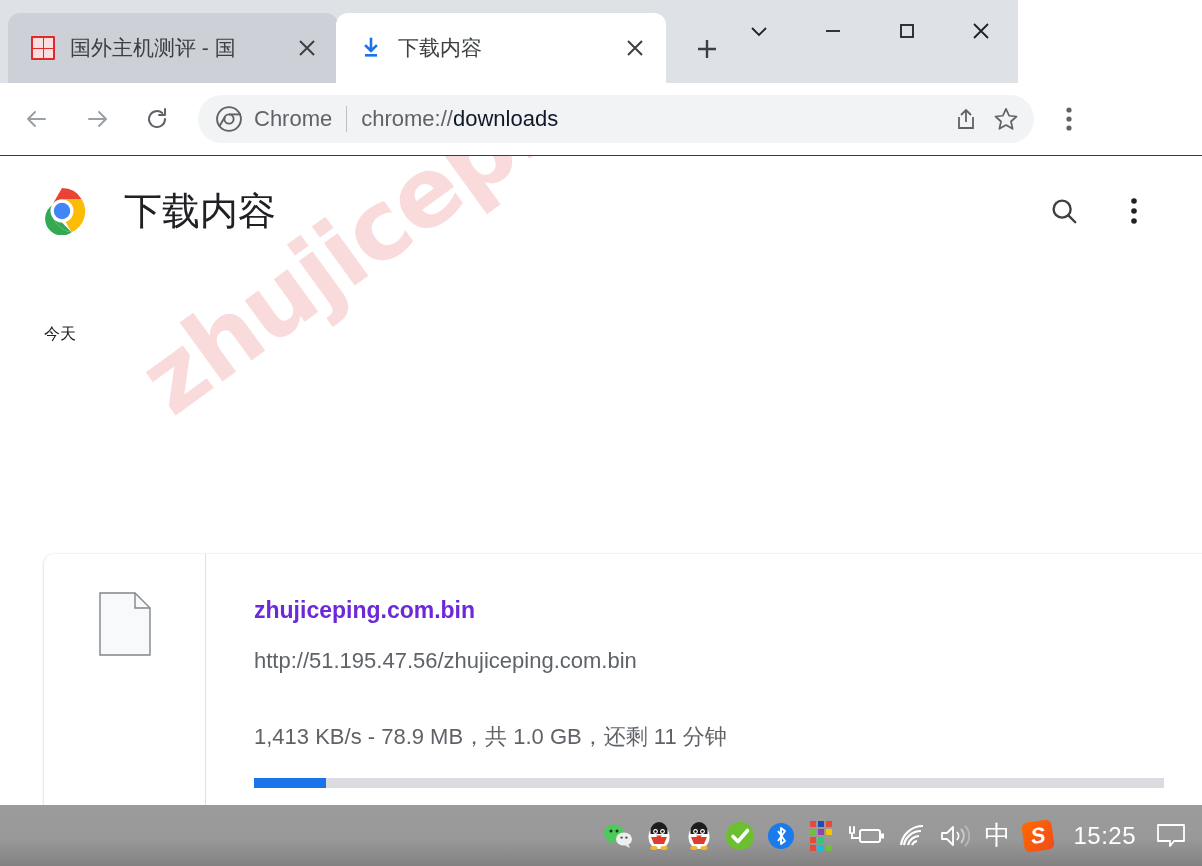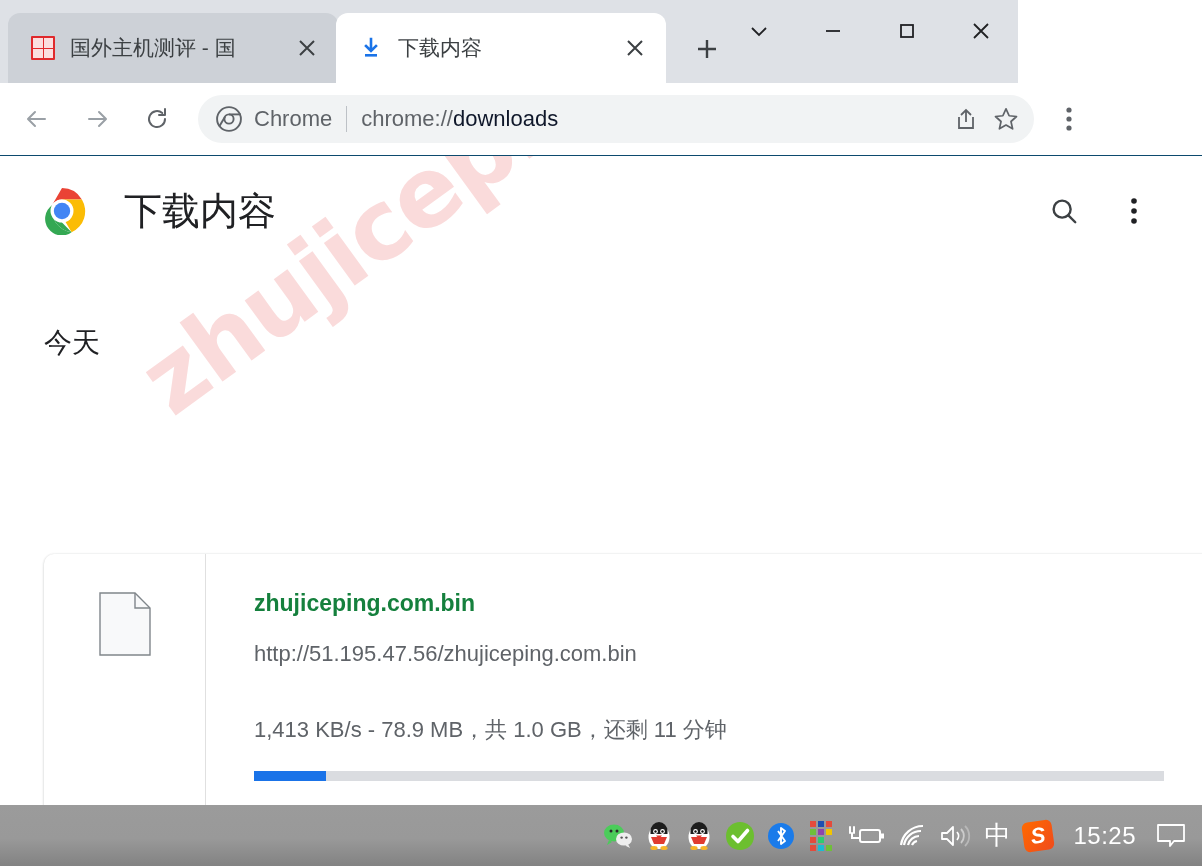--- a/index.html
+++ b/index.html
@@ -102,38 +102,39 @@
   }
   .page-header {
     position: absolute; left: 0; top: 0; width: 1202px; height: 110px;
     display: flex; align-items: center;
   }
   .chrome-logo-big { width: 48px; height: 48px; margin-left: 38px; flex: 0 0 48px; }
   .page-title { font-size: 38px; color: #202124; margin-left: 38px; font-weight: 400; }
   .header-actions { margin-left: auto; display: flex; align-items: center; margin-right: 42px; }
   .hdr-icon { width: 52px; height: 52px; display: flex; align-items: center; justify-content: center; border-radius: 50%; cursor: pointer; margin-left: 18px; }
 
-  .date-group { position: absolute; left: 44px; top: 168px; font-size: 28px; color: #202124; }
+  .date-group { position: absolute; left: 44px; top: 168px; font-size: 16px; color: #202124; }
 
   .dl-card {
     position: absolute; left: 44px; top: 398px; width: 1200px; height: 354px;
     background: #ffffff; border-radius: 10px 0 0 10px;
     box-shadow: 0 1px 3px rgba(60,64,67,.2), 0 0 2px rgba(60,64,67,.12);
     display: flex;
   }
   .dl-iconcell {
     width: 162px; flex: 0 0 162px;
     display: flex; align-items: flex-start; justify-content: center;
     padding-top: 38px;
     border-right: 1px solid #e0e0e0;
   }
   .dl-body { flex: 1 1 auto; padding: 36px 0 0 48px; position: relative; }
   .dl-filename {
-    font-size: 23px; color: #15803d; font-weight: 700; cursor: pointer;
+    font-size: 23px; color: #6d28d9; font-weight: 700; cursor: pointer;
     display: inline-block;
+    margin-top: 7px;
   }
   .dl-url { font-size: 22px; color: #5f6368; margin-top: 24px; }
   .dl-status { font-size: 22px; color: #5f6368; margin-top: 48px; }
   .progress-track {
     margin-top: 26px; width: 910px; height: 10px; background: #dadce0; border-radius: 0;
   }
   .progress-fill { height: 10px; background: #1a73e8; }
 
   
   .taskbar {

